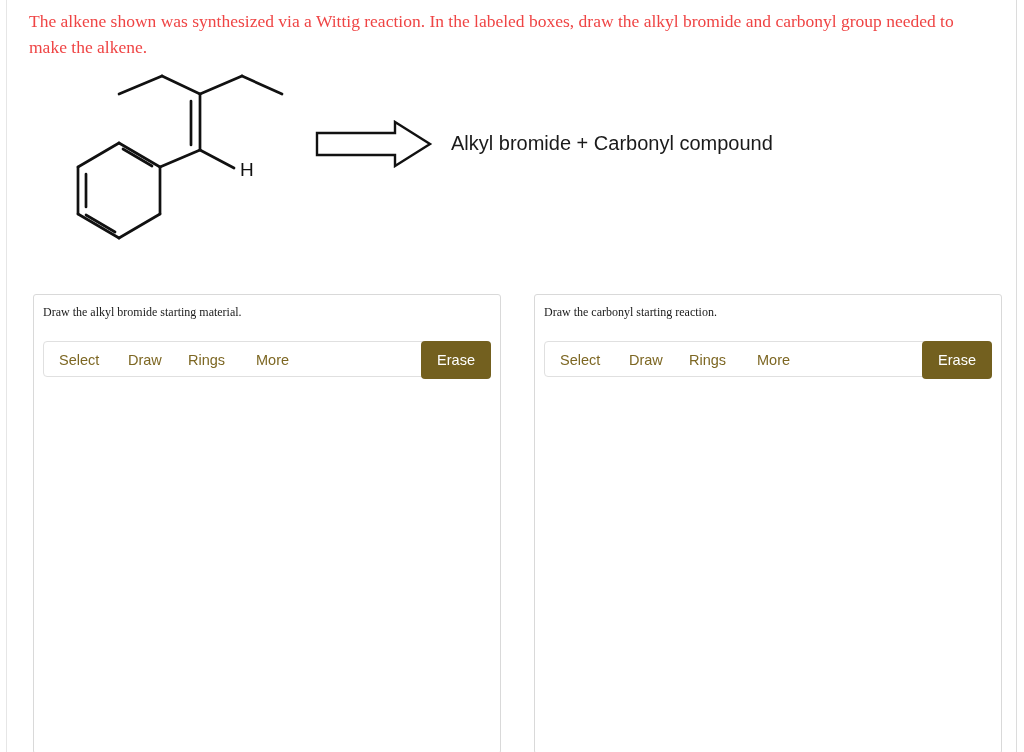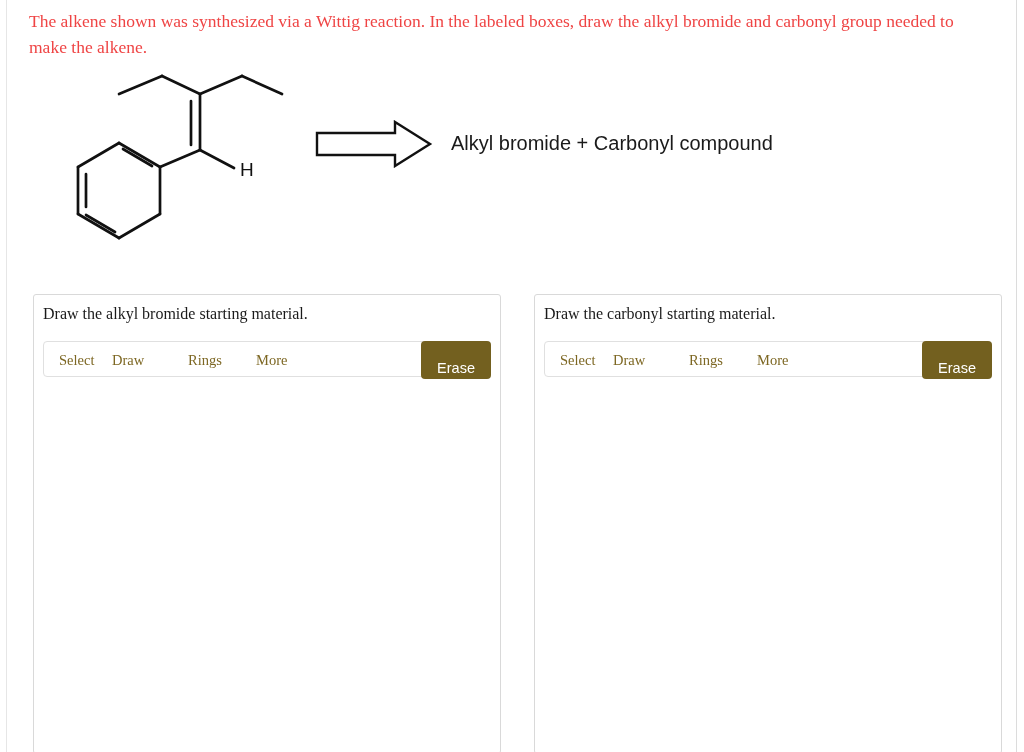--- a/index.html
+++ b/index.html
@@ -87,59 +87,59 @@
     background: #ffffff;
   }
   .panel-left  { left: 26px; }
   .panel-right { left: 527px; }
 
   .panel-title {
     position: absolute;
     left: 9px;
     top: 10px;
     font-family: "Liberation Serif", serif;
-    font-size: 16px;
+    font-size: 12px;
     color: #1a1a1a;
     white-space: nowrap;
   }
 
   .toolbar {
     position: absolute;
     left: 9px;
     top: 46px;
     right: 9px;
     height: 36px;
     border: 1px solid #e0e0e0;
     border-radius: 4px;
     box-sizing: border-box;
     background: #ffffff;
   }
   .tool-item {
     position: absolute;
     top: 0;
     height: 36px;
     line-height: 36px;
-    font-family: Liberation Serif, serif;
+    font-family: Liberation Sans, sans-serif;
     font-size: 14.5px;
     color: #7d6723;
     cursor: pointer;
     white-space: nowrap;
   }
   .tool-select { left: 15px; }
-  .tool-draw   { left: 68px; }
+  .tool-draw   { left: 84px; }
   .tool-rings  { left: 144px; }
   .tool-more   { left: 212px; text-align: right; }
 
   .erase-btn {
     position: absolute;
     right: -1px;
     top: -1px;
     height: 38px;
     line-height: 38px;
-    padding: 8px 16px;
+    padding: 0 16px;
     background: #73601f;
     color: #ffffff;
     font-family: "Liberation Sans", sans-serif;
     font-size: 14.5px;
     border: none;
     border-radius: 4px;
     box-sizing: border-box;
     cursor: pointer;
     text-align: center;
   }
@@ -217,21 +217,21 @@
         <div class="tool-item tool-draw" style="color: rgb(125, 103, 35);">Draw</div>
         <div class="tool-item tool-rings" style="color: rgb(125, 103, 35);">Rings</div>
         <div class="tool-item tool-more" style="color: rgb(125, 103, 35);">More</div>
         <button class="erase-btn" style="background: rgb(115, 96, 31); color: rgb(255, 255, 255);">Erase</button>
       </div>
 
       <div class="canvas-area"></div>
     </div>
 
     <div class="panel panel-right">
-      <div class="panel-title">Draw the carbonyl starting material.</div>
+      <div class="panel-title">Draw the carbonyl starting reaction.</div>
 
       <div class="toolbar">
         <div class="tool-item tool-select" style="color: rgb(125, 103, 35);">Select</div>
         <div class="tool-item tool-draw" style="color: rgb(125, 103, 35);">Draw</div>
         <div class="tool-item tool-rings" style="color: rgb(125, 103, 35);">Rings</div>
         <div class="tool-item tool-more" style="color: rgb(125, 103, 35);">More</div>
         <button class="erase-btn" style="background: rgb(115, 96, 31); color: rgb(255, 255, 255);">Erase</button>
       </div>
 
       <div class="canvas-area"></div>

